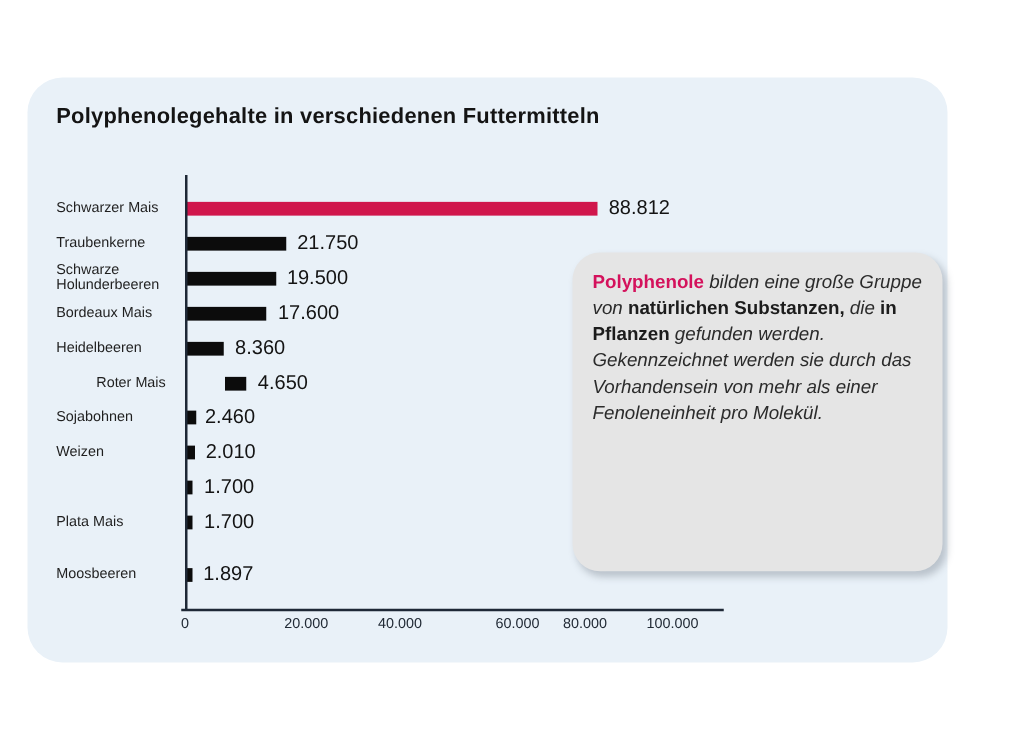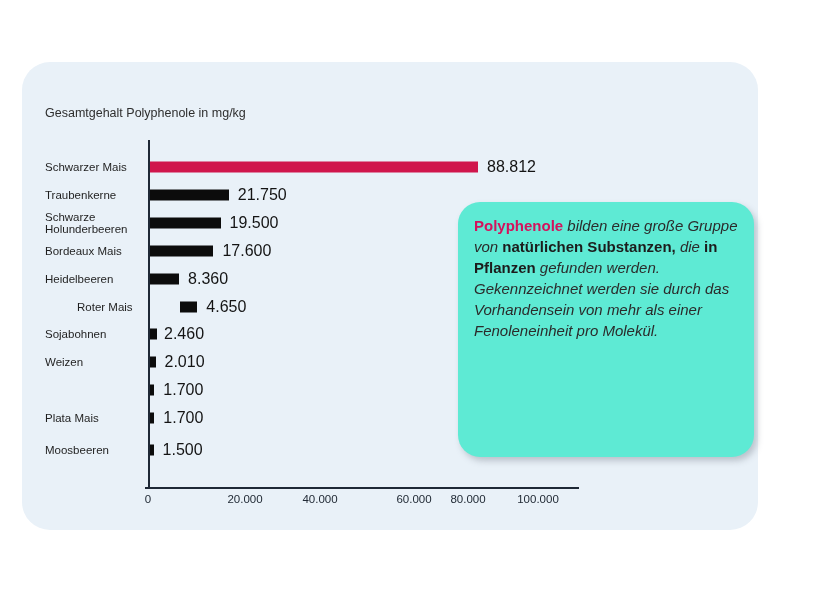--- a/index.html
+++ b/index.html
@@ -40,37 +40,37 @@
   .x-axis{
     position:absolute;left:123px;top:425px;width:434px;height:1.5px;
     background:#1e2836;
   }
   .xtick{
     position:absolute;top:431px;transform:translateX(-50%);
     font-size:11.5px;color:#222b36;white-space:nowrap;
   }
   .infobox{
     position:absolute;left:458px;top:202px;width:296px;min-height:255px;
-    box-sizing:border-box;background:#5eead4;border-radius:22px;
+    box-sizing:border-box;background:#e5e5e5;border-radius:22px;
     padding:13px 16px 16px 16px;
     box-shadow:3px 4px 6px rgba(130,140,150,0.45);
   }
   .infobox p{
     margin:0;font-size:15px;line-height:21px;color:#2b2b2b;
   }
   .infobox p + p{margin-top:24px;}
   .seg-italic{font-style:italic;font-weight:normal;}
   .seg-bold{font-style:normal;font-weight:bold;color:#1c1c1c;}
   .seg-accent{font-style:normal;font-weight:bold;}
 </style>
 </head>
 <body>
 
 <div class="card">
-  <div class="chart-subtitle">Gesamtgehalt Polyphenole in mg/kg</div>
+  <h1 class="chart-title">Polyphenolegehalte in verschiedenen Futtermitteln</h1>
 
   <div class="chart">
     <div id="rows">
         <div class="row" style="top: 91px;">
           <div class="cat">Schwarzer Mais</div>
           <div class="bar" style="width: 330px; background: rgb(208, 22, 76);"></div>
           <div class="val" style="left: 465px;">88.812</div>
         </div>
         <div class="row" style="top: 118.9px;">
           <div class="cat">Traubenkerne</div>
@@ -109,24 +109,24 @@
         </div>
         <div class="row" style="top: 314.2px;">
           <div class="bar" style="width: 6.3px; background: rgb(12, 12, 12);"></div>
           <div class="val" style="left: 141.3px;">1.700</div>
         </div>
         <div class="row" style="top: 342.1px;">
           <div class="cat">Plata Mais</div>
           <div class="bar" style="width: 6.3px; background: rgb(12, 12, 12);"></div>
           <div class="val" style="left: 141.3px;">1.700</div>
         </div>
-        <div class="row" style="top: 374px; padding-left: 44px;">
+        <div class="row" style="top: 384px; padding-left: 44px;">
           <div class="cat">Moosbeeren</div>
           <div class="bar" style="width: 5.6px; background: rgb(12, 12, 12);"></div>
-          <div class="val" style="left: 140.6px;">1.500</div>
+          <div class="val" style="left: 140.6px;">1.897</div>
         </div>
       </div>
     <div class="y-axis"></div>
     <div class="x-axis"></div>
     <div id="xticks">
         <div class="xtick" style="left: 126px;">0</div>
         <div class="xtick" style="left: 223px;">20.000</div>
         <div class="xtick" style="left: 298px;">40.000</div>
         <div class="xtick" style="left: 392px;">60.000</div>
         <div class="xtick" style="left: 446px;">80.000</div>

